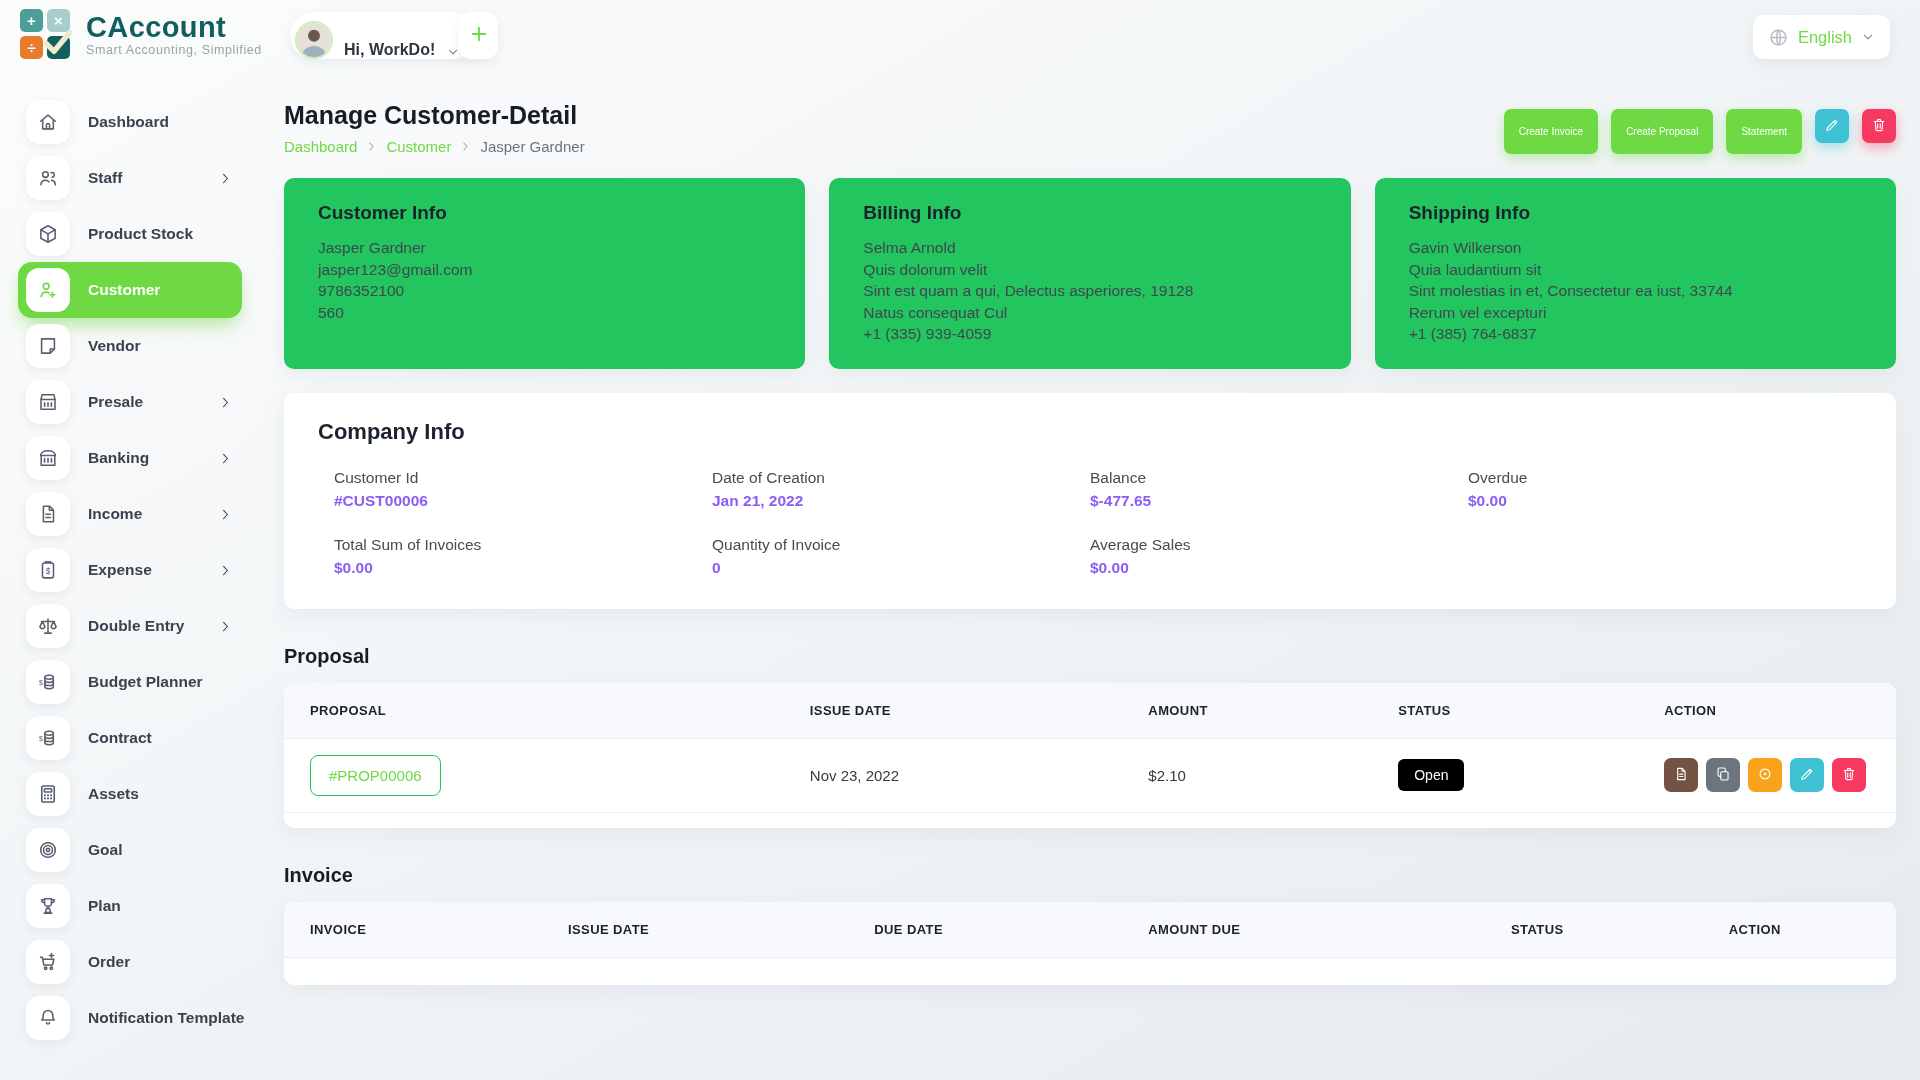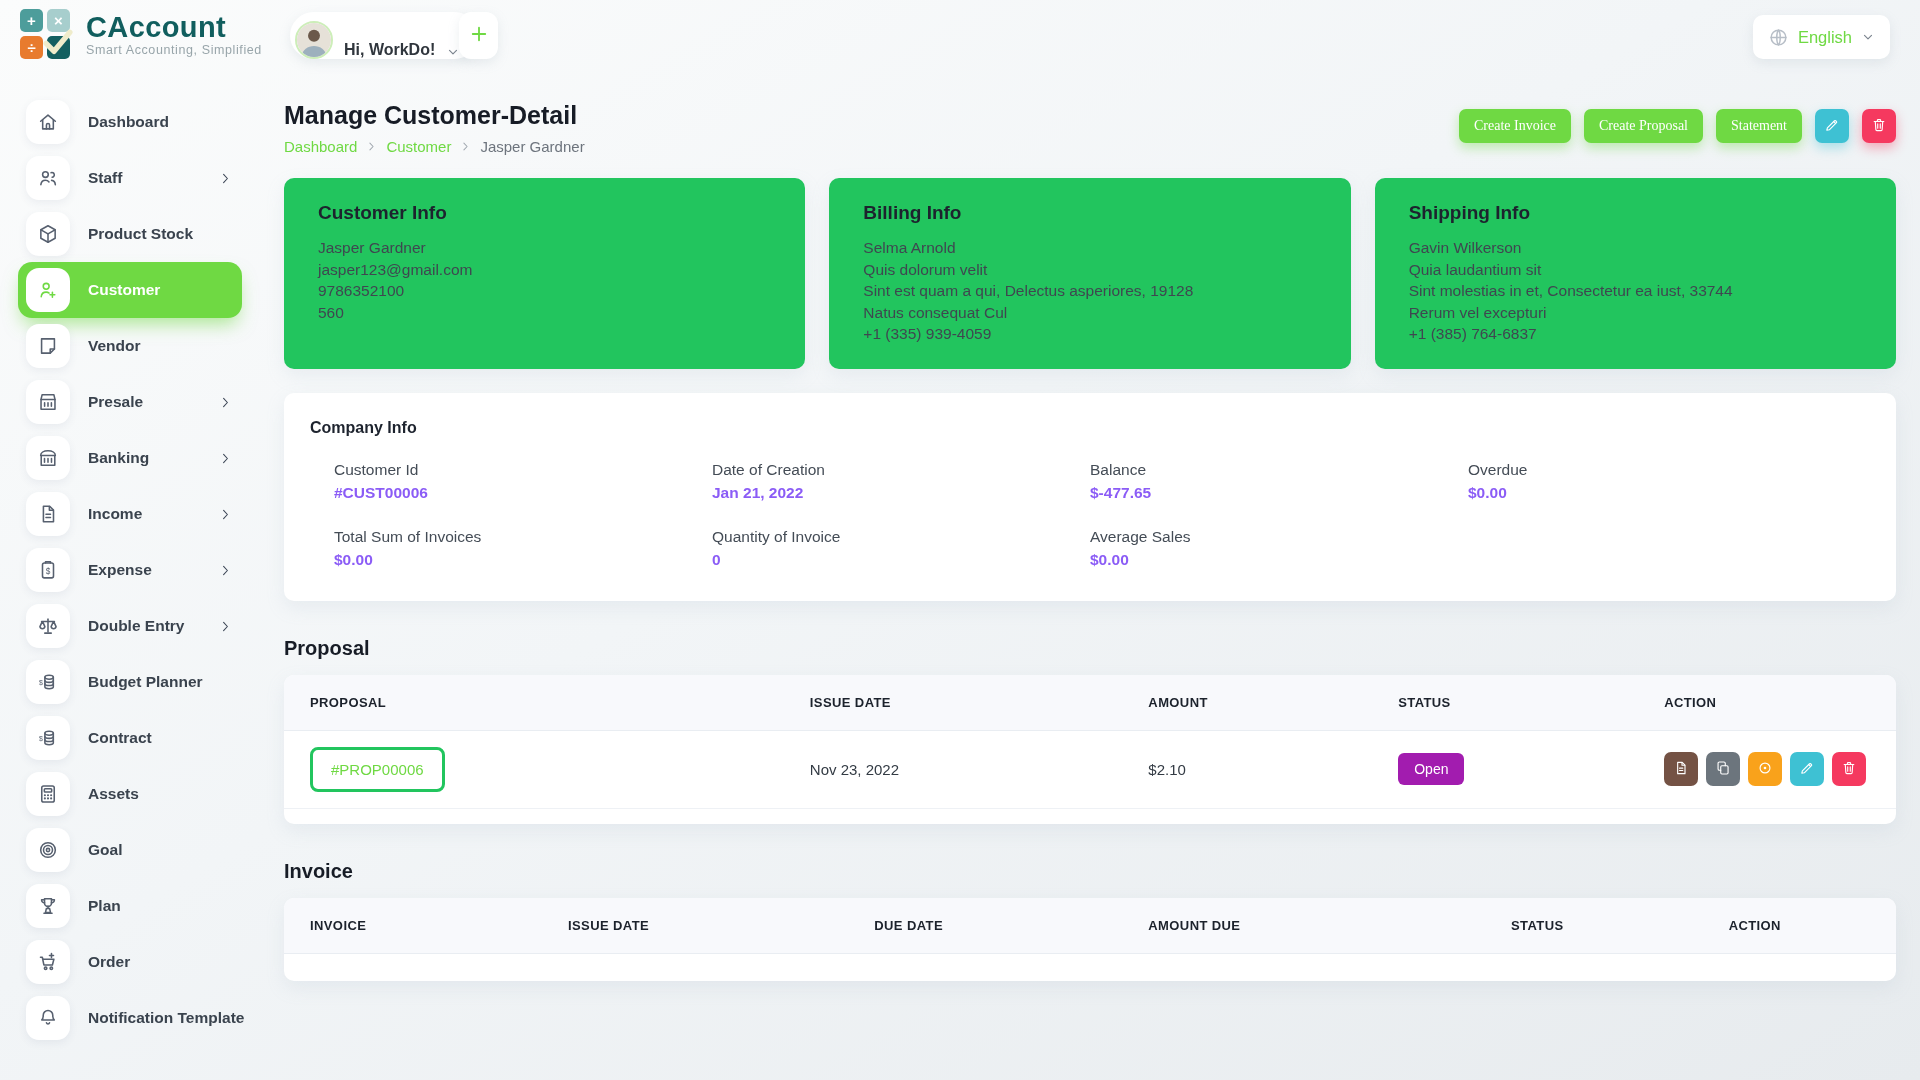--- a/index.html
+++ b/index.html
@@ -57,38 +57,38 @@
   
   .main { position:absolute; left:284px; top:88px; width:1612px; }
   .page-head { display:flex; justify-content:space-between; align-items:flex-start;gap:12px; }
   h1 { font-size:25px; font-weight:700; color:#171c26; margin:13px 0 8px; }
   .breadcrumb { display:flex; align-items:center; gap:9px; font-size:15px; }
   .breadcrumb a { color:#6fd943; text-decoration:none; cursor:pointer; }
   .breadcrumb .current { color:#6d747d; }
   .bc-sep { color:#a0a7af; display:flex; } .bc-sep svg { width:11px; height:11px; stroke-width:2.2; }
 
   .head-actions { display:flex; gap:13px; margin-top:21px; }
-  .btn-green { background:#6fd943; color:#fff; border:none; border-radius:7px; font-size:14px;
-    font-family:Liberation Serif, serif; padding:0 15px; height:34px; cursor:pointer;
+  .btn-green { background:#6fd943; color:#fff; border:none; border-radius:7px; font-size:10px;
+    font-family:Liberation Sans, sans-serif; padding:0 15px; height:45px; cursor:pointer;
     box-shadow:0 5px 12px rgba(111,217,67,.4); }
   .btn-icon { width:34px; height:34px; border:none; border-radius:7px; color:#fff; cursor:pointer;
     display:flex; align-items:center; justify-content:center; }
   .btn-icon svg { width:16px; height:16px; }
   .btn-edit { background:#3ec1d3; box-shadow:0 5px 12px rgba(62,193,211,.4); }
   .btn-delete { background:#f5395f; box-shadow:0 5px 12px rgba(245,57,95,.4); }
 
   .cards-row { display:flex; gap:24px; margin-top:23px; }
   .card { flex:1; background:#22c55e; border-radius:10px; padding:24px 34px; min-height:181px;
     box-shadow:0 7px 18px rgba(168,184,200,.17); }
   .card h3 { margin:0 0 13px; font-size:19px; font-weight:700; color:#1d232e; }
   .card .line { font-size:15.5px; color:#3f4750; line-height:21.5px; }
 
   .company-card { background:#fff; border-radius:10px; margin-top:24px; padding:26px 0 32px;
     box-shadow:0 7px 18px rgba(168,184,200,.17); }
-  .company-card h3 { margin:0 0 10px; padding:0 26px; font-size:16px; font-weight:700; color:#1d232e; }
+  .company-card h3 { margin:0 8px 10px; padding:0 26px; font-size:22px; font-weight:700; color:#1d232e; }
   .company-grid { display:grid; grid-template-columns:repeat(4,1fr); padding:14px 50px 0; row-gap:26px; }
   .flabel { font-size:15.5px; color:#444c56; }
   .fvalue { font-size:15.5px; font-weight:700; color:#8b5cf6; margin-top:5px; }
 
   .section-title { font-size:20px; font-weight:700; color:#171c26; margin:36px 0 15px; }
   .table-card { background:#fff; border-radius:10px; overflow:hidden;
     box-shadow:0 7px 18px rgba(168,184,200,.17); }
   .table-card.pad-b { padding-bottom:15px; }
   table { width:100%; border-collapse:collapse; }
   thead th { background:#f8f9fc; font-size:13px; font-weight:700; color:#1c222c; text-transform:uppercase;
@@ -96,23 +96,23 @@
   th:first-child, td:first-child { padding-left:26px; }
   tbody td { padding:16px 10px; font-size:15px; color:#333b44; border-bottom:1px solid #eef1f5; }
   .tbl-proposal th:nth-child(1){width:32%} .tbl-proposal th:nth-child(2){width:21%}
   .tbl-proposal th:nth-child(3){width:15.5%} .tbl-proposal th:nth-child(4){width:16.5%}
   .tbl-proposal th:nth-child(5){width:15%}
   .tbl-invoice th:nth-child(1){width:17%} .tbl-invoice th:nth-child(2){width:19%}
   .tbl-invoice th:nth-child(3){width:17%} .tbl-invoice th:nth-child(4){width:22.5%}
   .tbl-invoice th:nth-child(5){width:13.5%} .tbl-invoice th:nth-child(6){width:11%}
   .tbl-invoice .empty-row td { height:28px; padding:0; border-bottom:none; }
 
-  .prop-link { display:inline-block; border:3px solid #22c55e; color:#6fd943; background:#fff;
+  .prop-link { display:inline-block; border:1px solid #22c55e; color:#6fd943; background:#fff;
     border-radius:8px; padding:11px 18px; font-size:15px; cursor:pointer; }
-  .badge { display:inline-block; background:#a21caf; color:#fff; border-radius:6px;
+  .badge { display:inline-block; background:#000000; color:#fff; border-radius:6px;
     padding:8px 16px; font-size:14px; }
   .act-group { display:flex; gap:8px; }
   .act { width:34px; height:34px; border:none; border-radius:7px; color:#fff; cursor:pointer;
     display:flex; align-items:center; justify-content:center; }
   .act svg { width:16px; height:16px; }
   .act-file { background:#745244; } .act-copy { background:#6c757d; } .act-view { background:#f9a21b; }
   .act-edit { background:#3ec1d3; } .act-delete { background:#f5395f; }
 </style>
 </head>
 <body>

